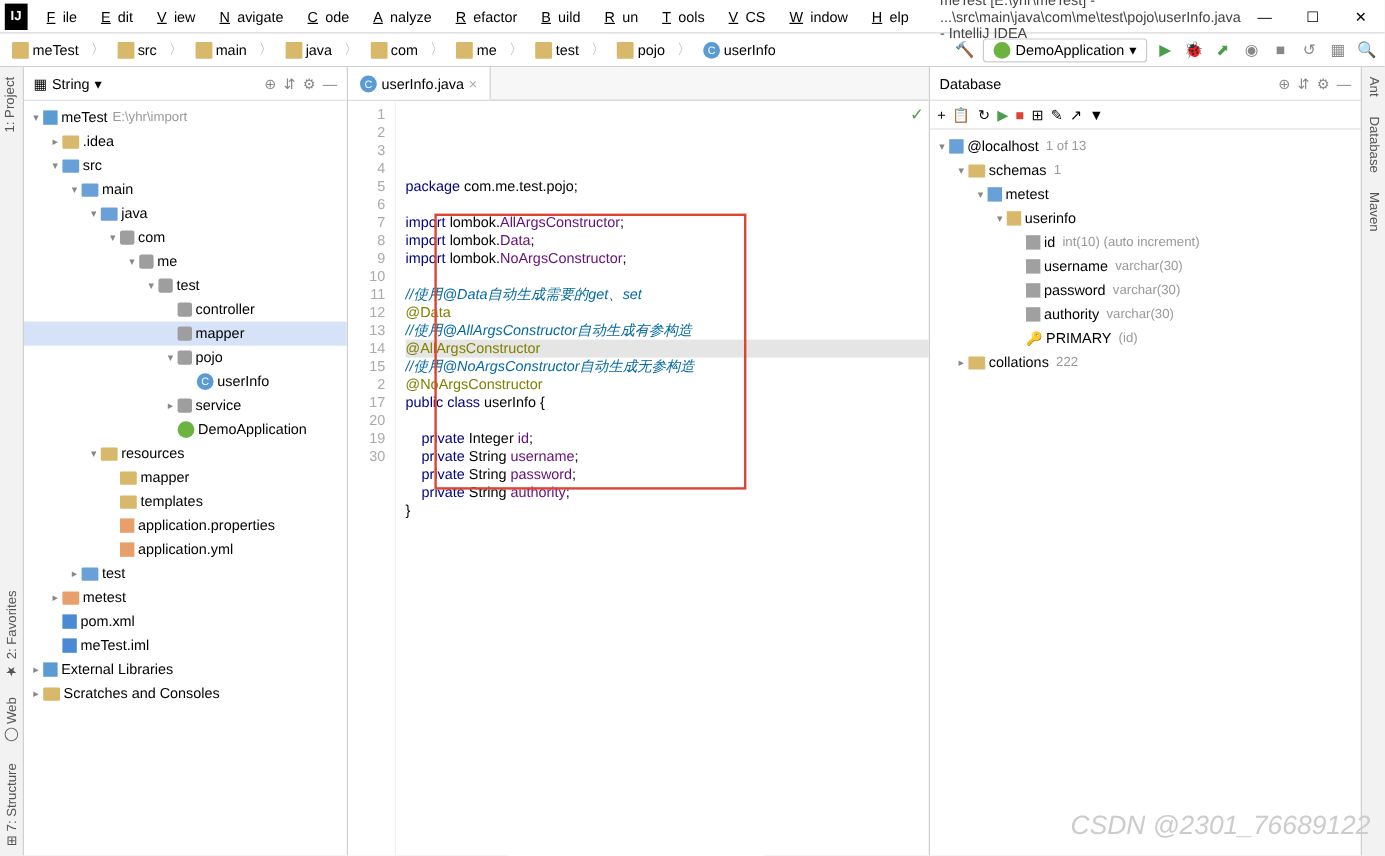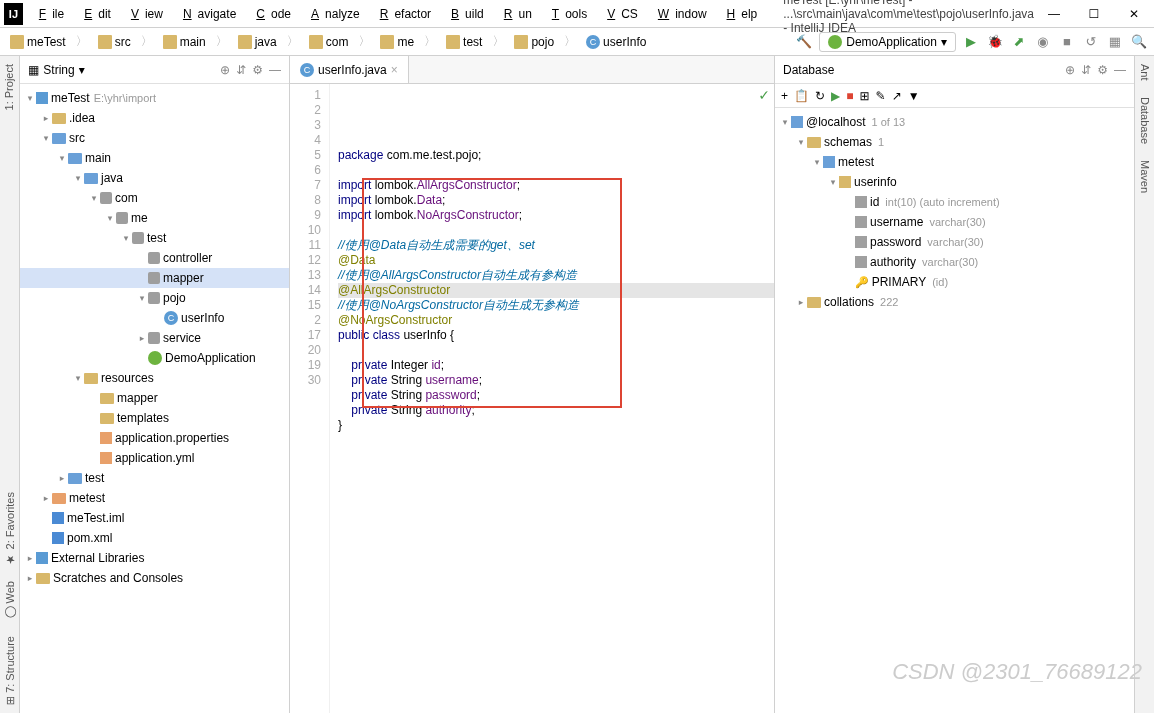--- a/index.html
+++ b/index.html
@@ -71,21 +71,21 @@
 .db-stop { color: #d43; }
 .col-type { color: #999; margin-left: 6px; font-size: 11px; }
 .ico-db { width: 12px; height: 12px; background: #6aa0d8; }
 .ico-table { width: 12px; height: 12px; background: #d8b86a; }
 .ico-col { width: 12px; height: 12px; background: #a0a0a0; }
 .ico-key { color: #d8a840; font-size: 11px; }
 
 .sidebar-right { width: 20px; background: #f2f2f2; border-left: 1px solid #d0d0d0; display: flex; flex-direction: column; align-items: center; }
 .side-tab-r { writing-mode: vertical-rl; padding: 8px 3px; font-size: 11px; color: #555; cursor: pointer; }
 
-.watermark { position: absolute; bottom: 28px; right: 12px; font-size: 22px; color: #ccc; font-style: italic; pointer-events: none; }
+.watermark { position: absolute; bottom: 12px; right: 12px; font-size: 22px; color: #ccc; font-style: italic; pointer-events: none; }
 </style>
 </head>
 <body>
 
 <div class="titlebar">
   <div class="logo">IJ</div>
   <div class="menubar" id="menubar">
       <span><span class="u">F</span>ile</span>
       <span><span class="u">E</span>dit</span>
       <span><span class="u">V</span>iew</span>
@@ -273,26 +273,26 @@
           <span class="tree-label">test</span>
         </div>
         <div class="tree-node" style="padding-left: 20px;">
           <span class="arrow">▸</span>
           <span class="ico-fold-orange"></span>
           <span class="tree-label">metest</span>
         </div>
         <div class="tree-node" style="padding-left: 20px;">
           <span class="arrow"> </span>
           <span class="ico-xml"></span>
+          <span class="tree-label">pom.xml</span>
+        </div>
+        <div class="tree-node" style="padding-left: 20px;">
+          <span class="arrow"> </span>
+          <span class="ico-xml"></span>
           <span class="tree-label">meTest.iml</span>
-        </div>
-        <div class="tree-node" style="padding-left: 20px;">
-          <span class="arrow"> </span>
-          <span class="ico-xml"></span>
-          <span class="tree-label">pom.xml</span>
         </div>
         <div class="tree-node" style="padding-left: 4px;">
           <span class="arrow">▸</span>
           <span class="ico-module"></span>
           <span class="tree-label">External Libraries</span>
         </div>
         <div class="tree-node" style="padding-left: 4px;">
           <span class="arrow">▸</span>
           <span class="ico-fold"></span>
           <span class="tree-label">Scratches and Consoles</span>

